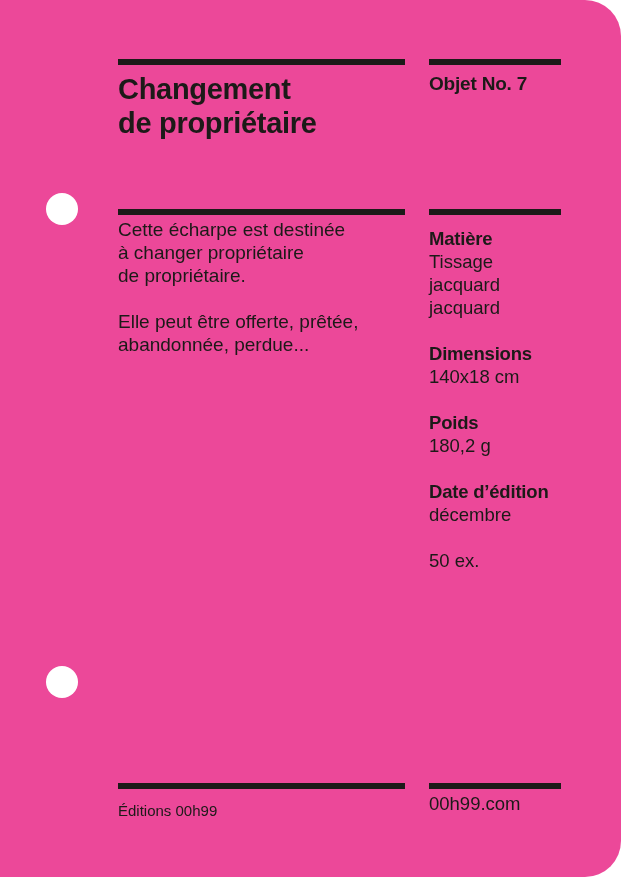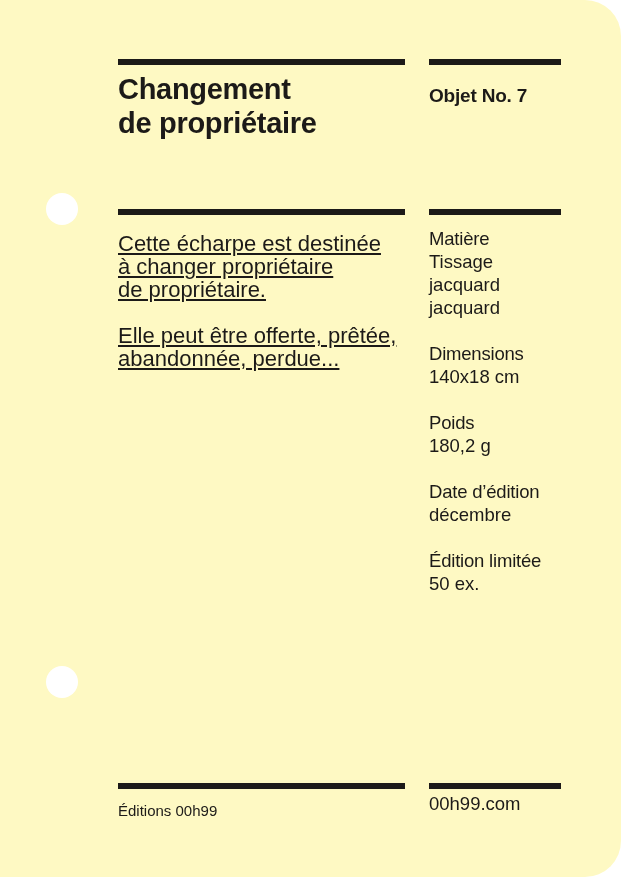--- a/index.html
+++ b/index.html
@@ -9,21 +9,21 @@
       height: 877px;
       background: #ffffff;
       overflow: hidden;
     }
     .card {
       position: absolute;
       left: 0;
       top: 0;
       width: 621px;
       height: 877px;
-      background: #fef9c3;
+      background: #ec4899;
       border-top-right-radius: 36px;
       border-bottom-right-radius: 36px;
       font-family: "Liberation Sans", "DejaVu Sans", sans-serif;
       color: #1c1a18;
     }
     .hole {
       position: absolute;
       width: 32px;
       height: 32px;
       border-radius: 50%;
@@ -49,43 +49,41 @@
     }
     .title span { display: block; }
     .obj-no {
       position: absolute;
       left: 429px;
       top: 73px;
       font-size: 19px;
       font-weight: bold;
       line-height: 22px;
       letter-spacing: -0.2px;
-      margin-top: 12px;
     }
     .desc {
       position: absolute;
       left: 118px;
-      top: 232px;
+      top: 218px;
       width: 300px;
-      font-size: 22px;
+      font-size: 19px;
       line-height: 23px;
-      text-decoration: underline;
     }
     .desc p { margin: 0 0 23px 0; }
     .desc p span { display: block; white-space: nowrap; }
     .specs {
       position: absolute;
       left: 429px;
       top: 227px;
       width: 150px;
       font-size: 18.5px;
       line-height: 23px;
     }
     .spec { margin-bottom: 23px; }
-    .spec-label { font-weight: normal; display: block; letter-spacing: -0.2px; white-space: nowrap; }
+    .spec-label { font-weight: bold; display: block; letter-spacing: -0.2px; white-space: nowrap; }
     .spec-value span { display: block; white-space: nowrap; }
     .footer-left {
       position: absolute;
       left: 118px;
       top: 799px;
       font-size: 15px;
       line-height: 23px;
     }
     .footer-right {
       position: absolute;
@@ -148,21 +146,20 @@
         <span>180,2 g</span>
       </div>
     </div>
     <div class="spec">
       <span class="spec-label">Date d’édition</span>
       <div class="spec-value">
         <span>décembre</span>
       </div>
     </div>
     <div class="spec">
-      <span class="spec-label">Édition limitée</span>
       <div class="spec-value">
         <span>50 ex.</span>
       </div>
     </div>
   </div>
 
   <div class="rule left" style="top:783px;"></div>
   <div class="rule right" style="top:783px;"></div>
 
   <div class="footer-left">Éditions 00h99</div>

